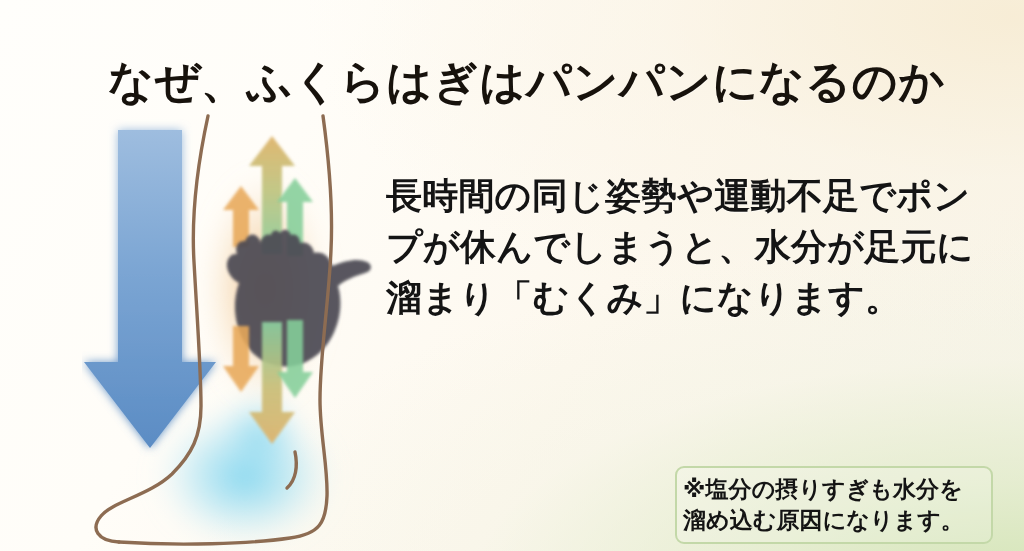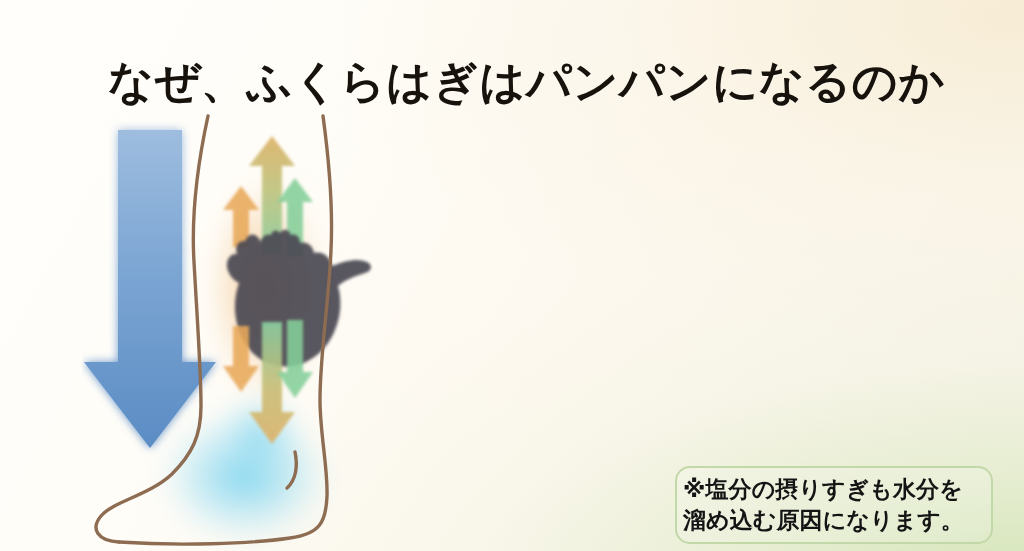--- a/index.html
+++ b/index.html
@@ -62,21 +62,21 @@
 
   
   #note-box {
     position: absolute;
     left: 675px;
     top: 466px;
     width: 318px;
     height: 78px;
     box-sizing: border-box;
     border: 2px solid #c3d8a8;
-    border-radius: 15px;
+    border-radius: 9px;
     background: rgba(255,255,255,0.16);
     display: flex;
     align-items: center;
     justify-content: center;
   }
   #note-text {
     font-size: 23px;
     font-weight: 700;
     line-height: 31px;
     color: #141414;
@@ -190,19 +190,20 @@
                  C8 425 16 437 37 438"></path>
         <path d="M241 12 C247 56 251 104 249 146 C247 196 238 250 238 296
                  C238 330 246 364 245 392 C244 418 238 430 208 434
                  C168 440 96 442 37 438"></path>
         <path d="M213 348 C216 362 214 376 205 384"></path>
       </g>
     </svg>
   </div>
 
   <div id="body-text">
+    <p class="para">長時間の同じ姿勢や運動不足でポンプが休んでしまうと、水分が足元に溜まり「むくみ」になります。</p>
   </div>
 
   <div id="note-box">
     <div id="note-text">※塩分の摂りすぎも水分を溜め込む原因になります。</div>
   </div>
 
 </div>
 
 </body></html>

